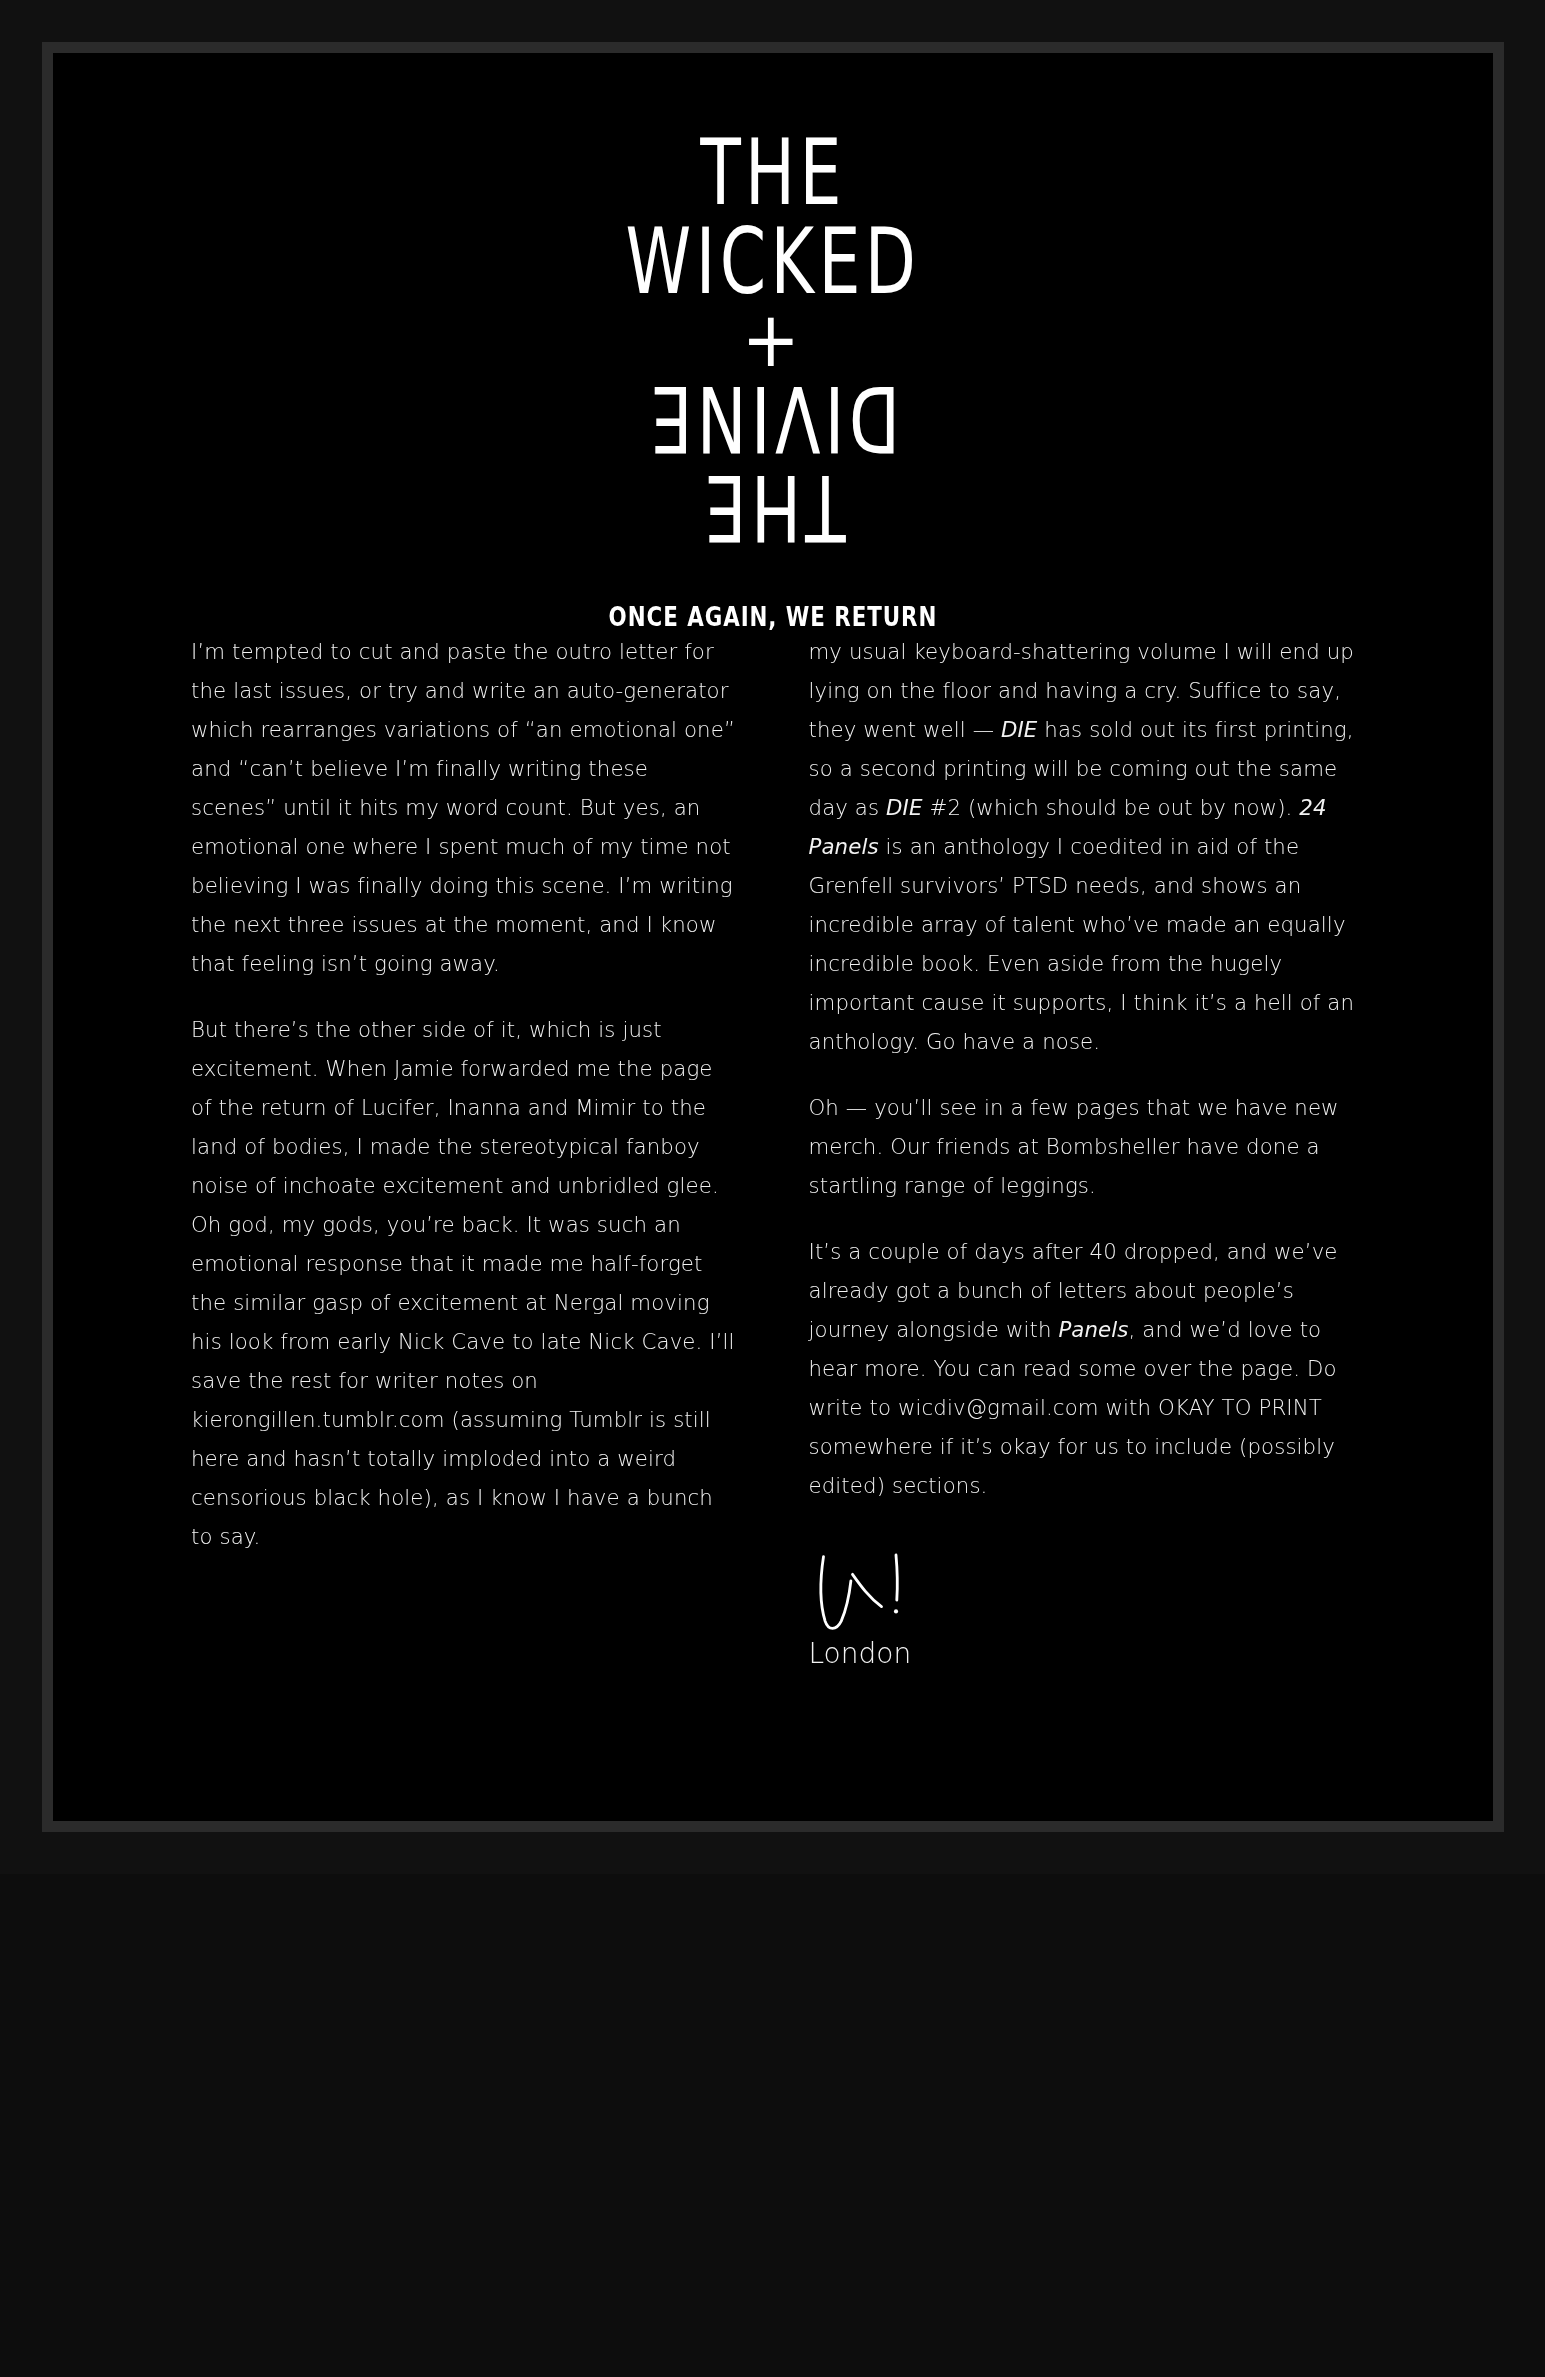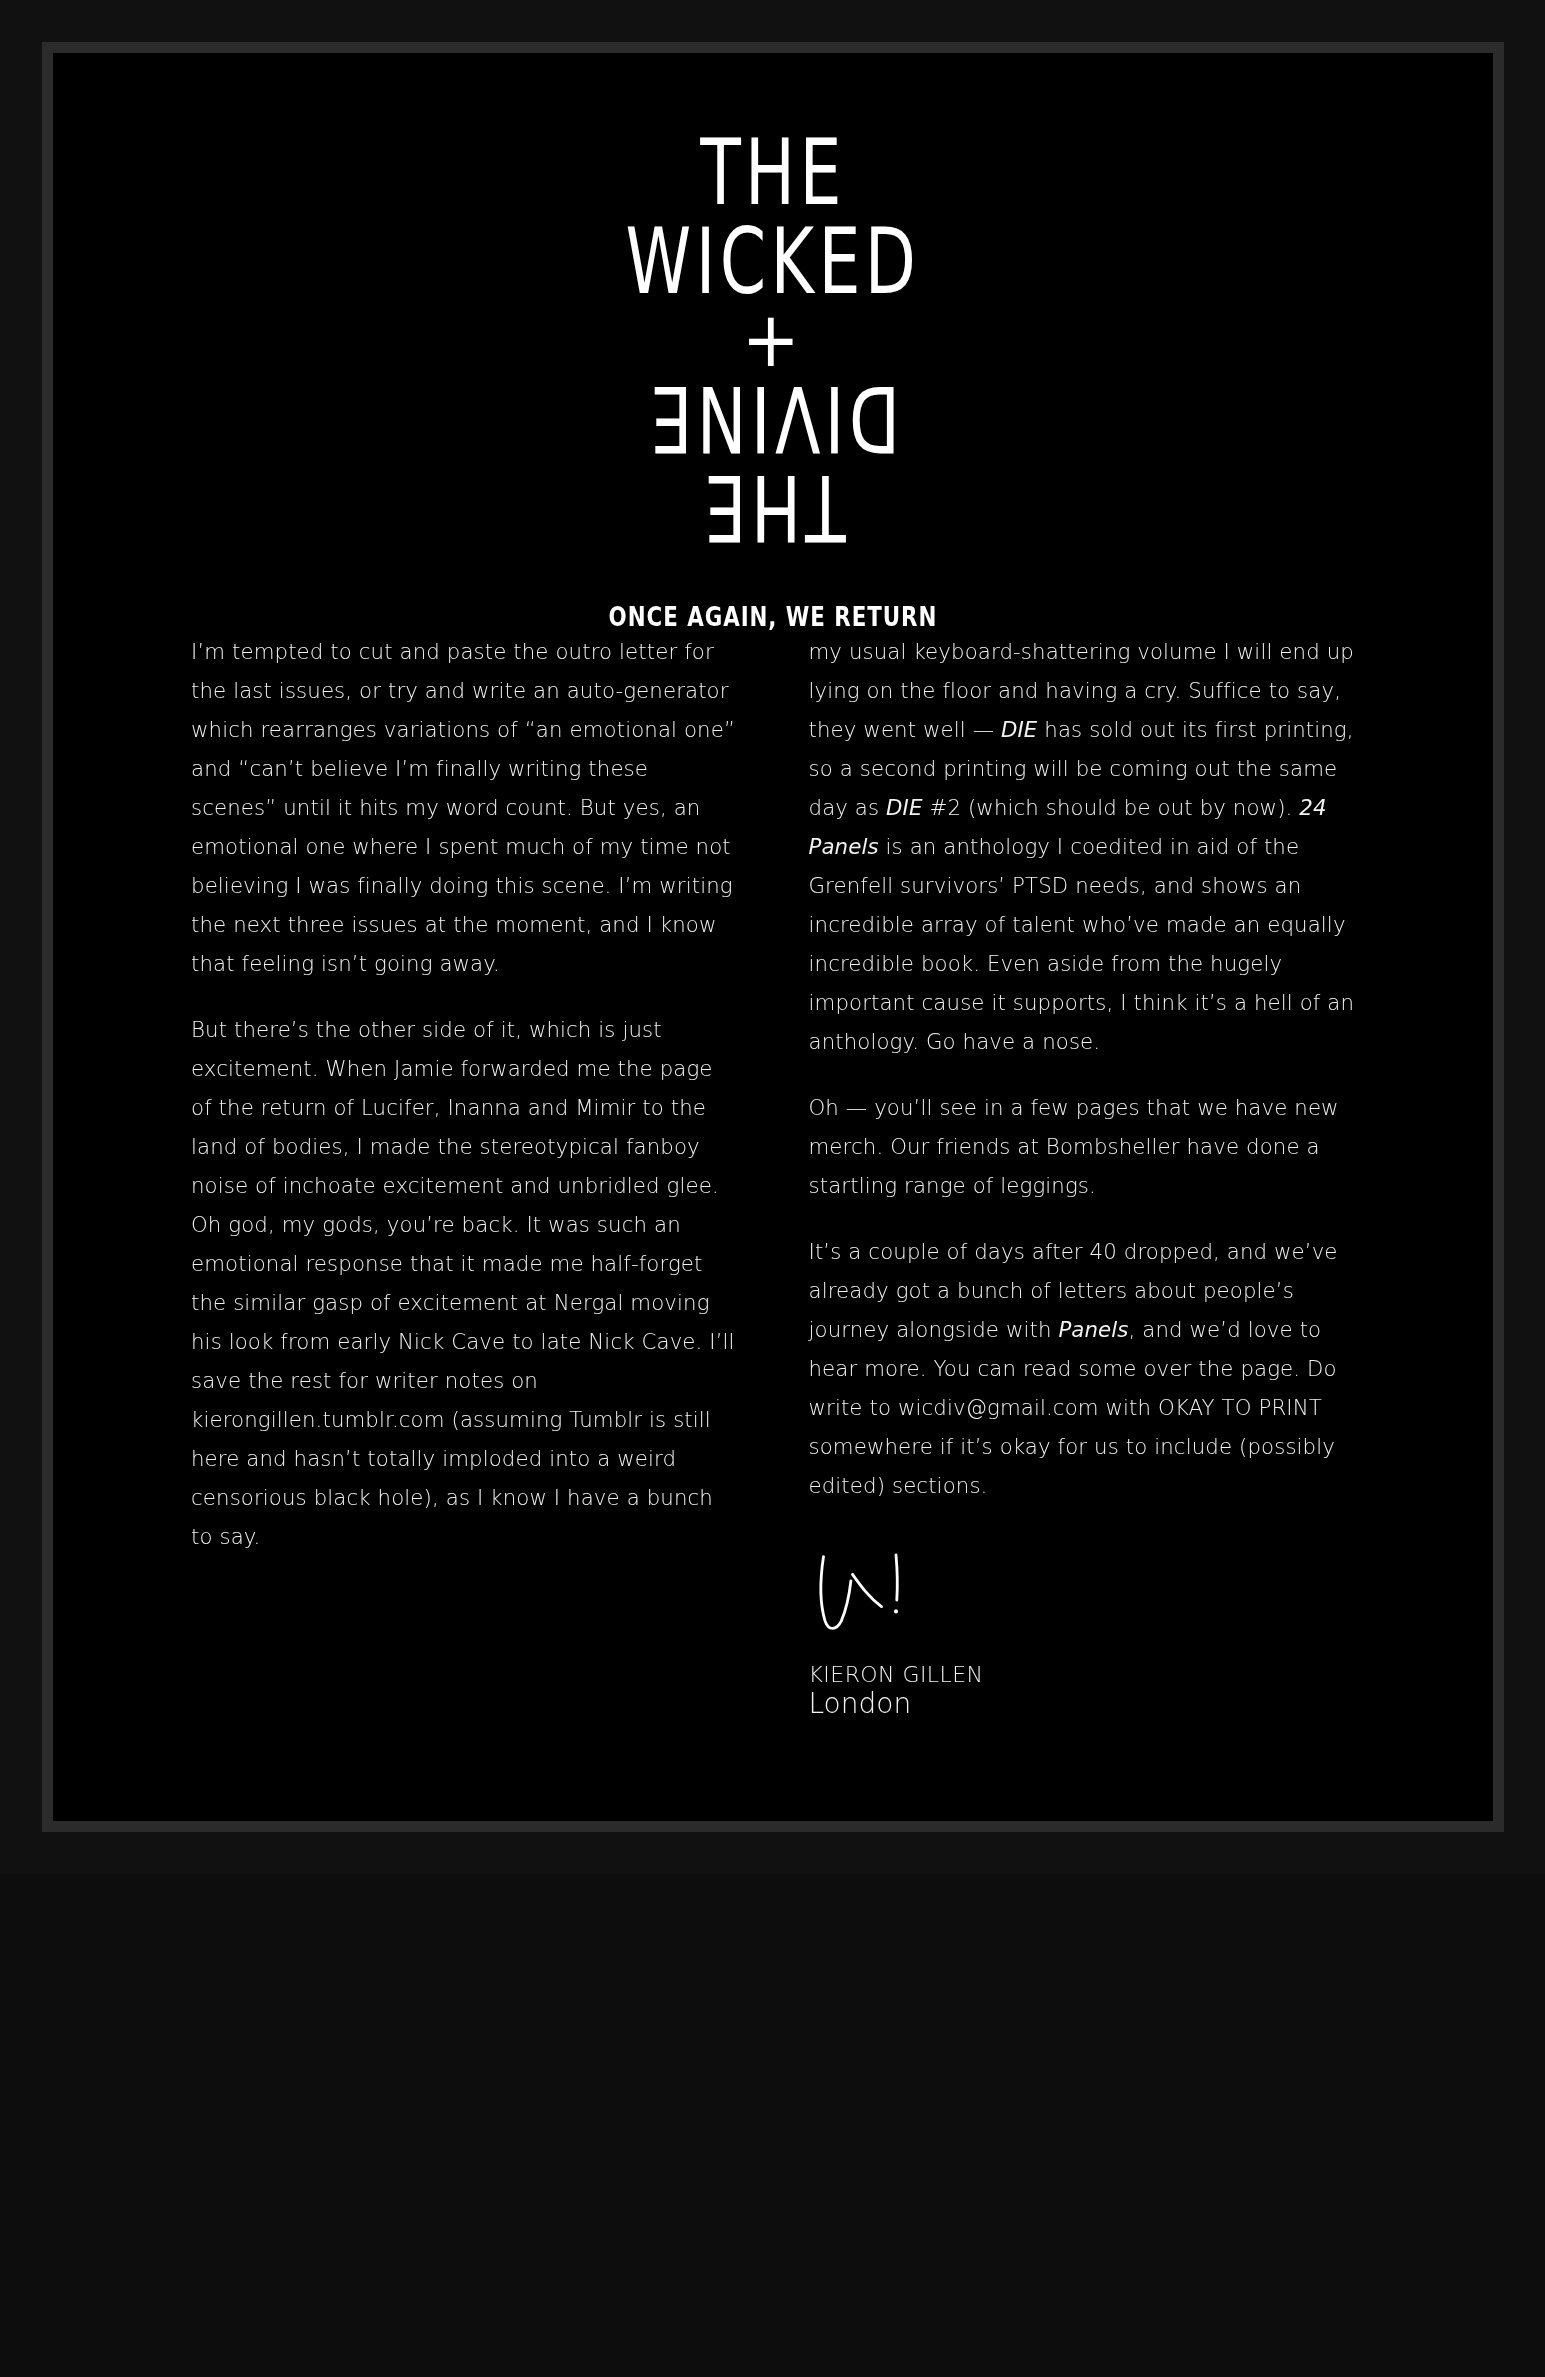--- a/index.html
+++ b/index.html
@@ -145,21 +145,20 @@
         <p>Oh — you’ll see in a few pages that we have new merch. Our friends at Bombsheller have done a startling range of leggings.</p>
         <p>It’s a couple of days after 40 dropped, and we’ve already got a bunch of letters about people’s journey alongside with <em>Panels</em>, and we’d love to hear more. You can read some over the page. Do write to wicdiv@gmail.com with OKAY TO PRINT somewhere if it’s okay for us to include (possibly edited) sections.</p>
 
         <div class="sig-block">
           <svg class="sig-svg" width="145" height="89" viewBox="0 0 180 110">
             <path d="M18 8 C14 34, 12 62, 20 88 C24 100, 34 100, 40 88 C46 74, 50 56, 52 38" fill="none" stroke="#ffffff" stroke-width="3.5" stroke-linecap="round"></path>
             <path d="M54 30 C64 44, 74 58, 90 70" fill="none" stroke="#ffffff" stroke-width="3.5" stroke-linecap="round"></path>
             <path d="M108 6 C110 28, 110 46, 109 62" fill="none" stroke="#ffffff" stroke-width="3.5" stroke-linecap="round"></path>
             <circle cx="108" cy="76" r="2.6" fill="#ffffff"></circle>
           </svg>
-          <div class="sig-name">KIERON GILLEN</div>
           <div class="sig-city">London</div>
         </div>
       </div>
     </div>
 
   </div>
 </div>
 
 
 </body></html>

